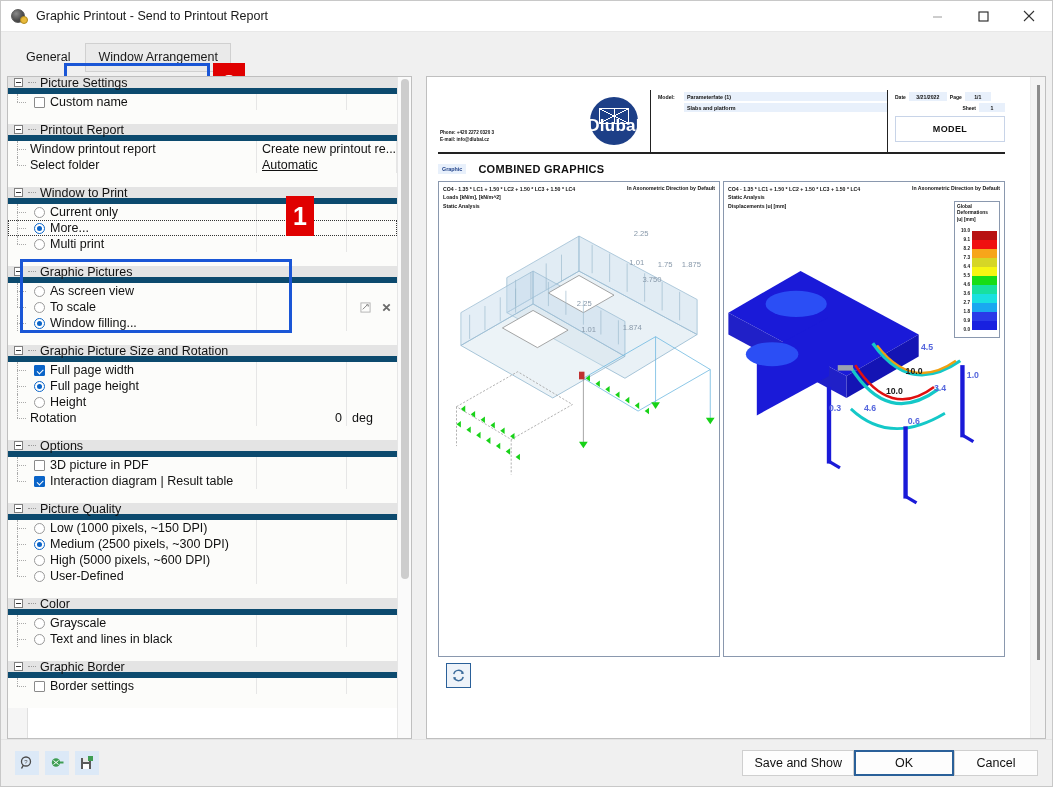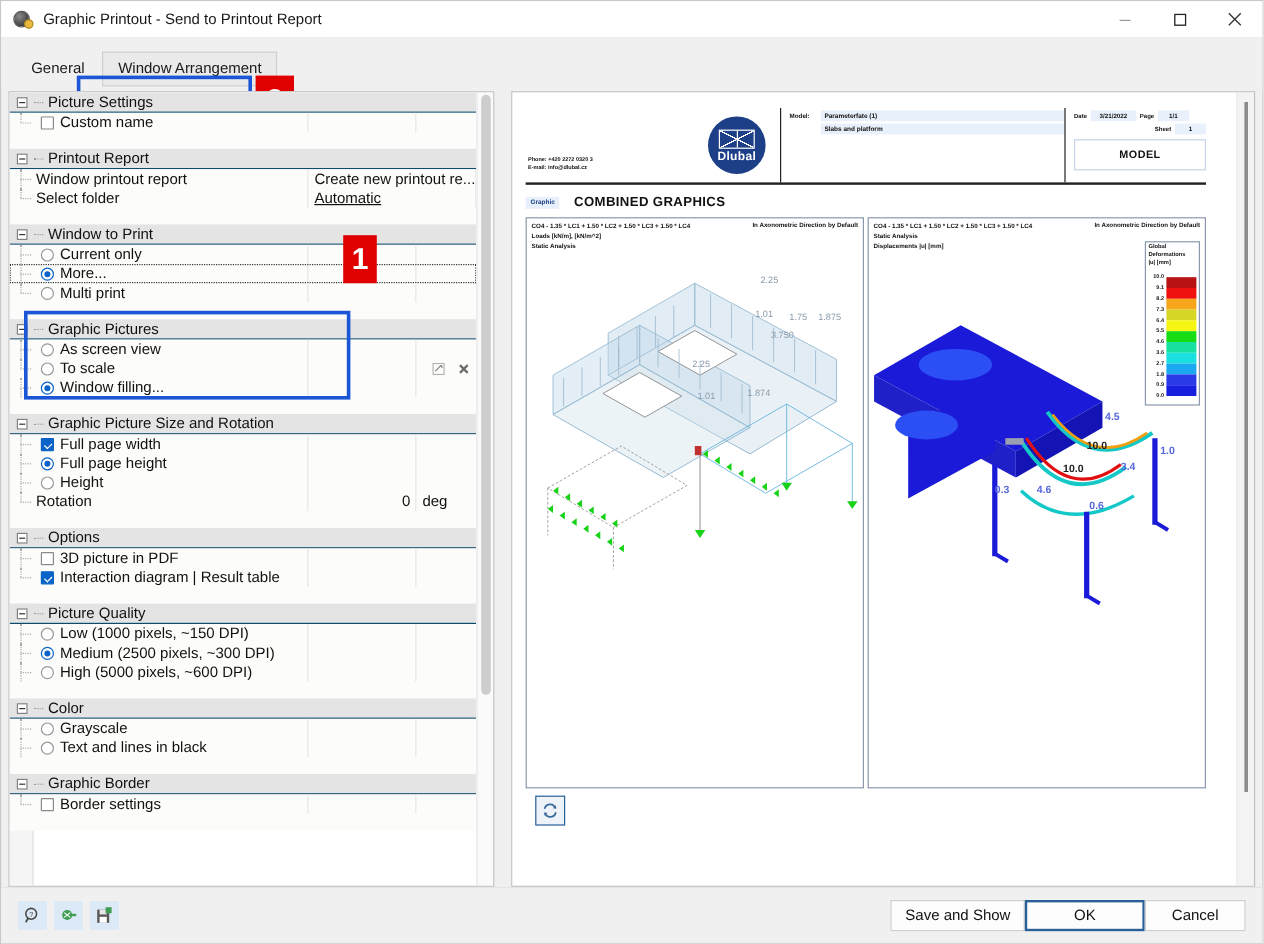--- a/index.html
+++ b/index.html
@@ -107,21 +107,21 @@
     background: #fff;
   }
   .grid-gutter {
     position: absolute; left: 0; top: 0; bottom: 0; width: 20px;
     background: #f5f5f5; border-right: 1px solid #e0e0e0;
   }
   .grp { position: relative; }
   .grp-head {
     height: 17px; background: #e4e4e4;
     display: flex; align-items: center;
-    border-bottom: 1px solid #0c4a6e;
+    border-bottom: 6px solid #0c4a6e;
   }
   .grp-head .expander {
     width: 20px; display: flex; align-items: center; justify-content: center;
     flex: none;
   }
   .exp-box {
     width: 9px; height: 9px; border: 1px solid #808080; background: #fff;
     position: relative;
   }
   .exp-box::before {
@@ -249,21 +249,21 @@
     content:""; position:absolute; left:50%; top:0; bottom:0; width:1px; background:#fff;
   }
   .logo .arc::after {
     content:""; position:absolute; left:0; top:0; width:100%; height:100%;
     background:
       linear-gradient(to bottom right, transparent 48%, #fff 48%, #fff 52%, transparent 52%),
       linear-gradient(to bottom left, transparent 48%, #fff 48%, #fff 52%, transparent 52%);
   }
   .logo .wordmark {
     position: relative; z-index: 2; color: #fff; font-weight: bold;
-    font-size: 10px; letter-spacing: .3px; margin-bottom: 9px;
+    font-size: 17px; letter-spacing: .3px; margin-bottom: 9px;
   }
   .rep-mid { flex: 1; border-left: 1.5px solid #222; padding-left: 7px; padding-top: 2px; }
   .mid-line { display: flex; align-items: center; margin-bottom: 2px; }
   .mid-key { font-size: 5.2px; font-weight: bold; color: #111; width: 26px; flex: none; }
   .mid-val {
     flex: 1; background: #e8f0fb; height: 9px; display: flex; align-items: center;
     padding-left: 3px; font-size: 5.4px; font-weight: bold; color: #111;
   }
   .rep-right { width: 118px; border-left: 1.5px solid #222; padding-left: 7px; padding-top: 2px; }
   .rr-line { display: flex; align-items: center; margin-bottom: 2px; gap: 3px; }
@@ -670,20 +670,31 @@
               <span class="cellB"></span>
                 <span class="cellC"></span>
             </div>
             <div class="row">
               <span class="tree"></span>
               <span class="ctrl">
                   <span class="radio"></span>
                 </span>
               <span class="cellA">
                   <span class="rowlabel">High (5000 pixels, ~600 DPI)</span>
+                </span>
+              <span class="cellB"></span>
+                <span class="cellC"></span>
+            </div>
+            <div class="row last">
+              <span class="tree"></span>
+              <span class="ctrl">
+                  <span class="radio"></span>
+                </span>
+              <span class="cellA">
+                  <span class="rowlabel">User-Defined</span>
                 </span>
               <span class="cellB"></span>
                 <span class="cellC"></span>
             </div>
             <div class="gap"></div>
           </div>
         </div>
 
         <div class="grp">
           <div class="grp-head">

